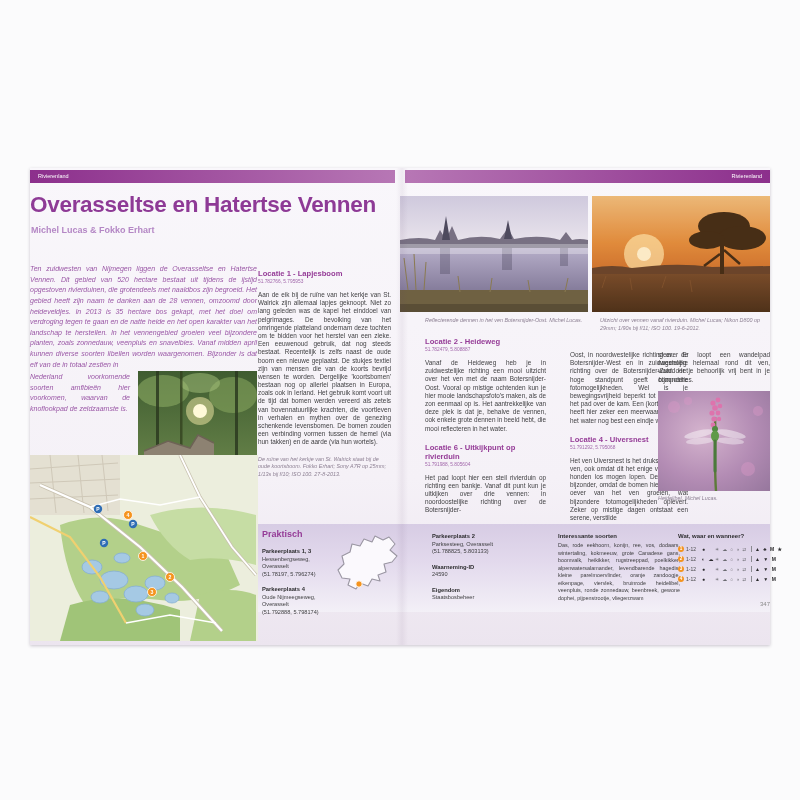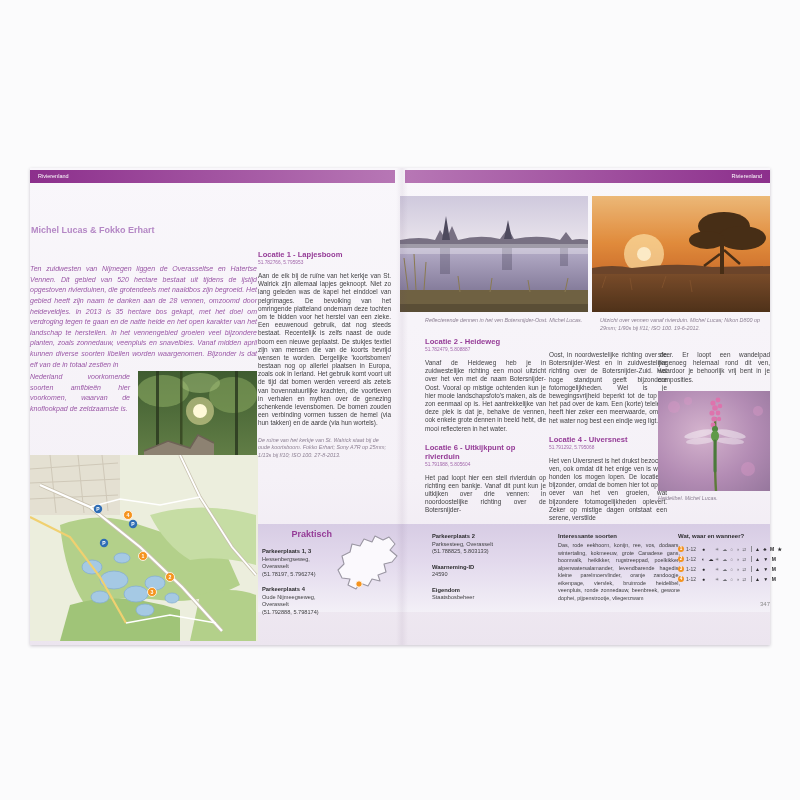--- a/index.html
+++ b/index.html
@@ -15,21 +15,21 @@
   .title{position:absolute;left:0;top:24px;width:380px;font-size:22.5px;font-weight:bold;color:#8e3a96;letter-spacing:-.3px;}
   .authors{position:absolute;left:1px;top:57px;font-size:9px;color:#b487c5;font-weight:bold;}
   .intro{position:absolute;color:#9a57a6;font-style:italic;font-size:7px;line-height:1.52;text-align:justify;}
   .loc-title{color:#953c97;font-weight:bold;font-size:7.6px;margin:0 0 1px 0;}
   .coords{color:#a268ab;font-size:4.8px;margin:0 0 7px 0;}
   .body{color:#3f3f41;font-size:6.4px;line-height:1.28;text-align:justify;margin:0;}
   .caption{color:#8c7f92;font-style:italic;font-size:5.4px;line-height:1.42;}
   .col{position:absolute;}
   .band{position:absolute;left:228px;top:356px;width:512px;height:88px;
     background:linear-gradient(180deg,#d7cce4 0%,#e3daed 45%,#f3f0f7 100%);}
-  .prak-h{color:#953c97;font-weight:bold;font-size:9px;margin:0 0 9px 0;text-align:right;}
+  .prak-h{color:#953c97;font-weight:bold;font-size:9px;margin:0 0 9px 0;}
   .prak-t{color:#2e2e30;font-weight:bold;font-size:5.8px;margin:0 0 1.5px 0;}
   .prak-l{color:#3f3f41;font-size:5.6px;line-height:1.35;margin:0;}
   .prak-gap{height:8px;}
   .soorten-h{color:#2e2e30;font-weight:bold;font-size:6px;margin:0 0 3px 0;}
   .soorten{color:#3f3f41;font-size:5.4px;line-height:1.4;text-align:justify;margin:0;}
   .www-h{color:#2e2e30;font-weight:bold;font-size:6px;margin:0 0 5px 0;}
   .www-row{display:flex;align-items:center;height:10px;font-size:5px;color:#4a4a4c;}
   .badge{flex:0 0 auto;width:6px;height:6px;border-radius:50%;background:#f5941f;color:#fff;
     font-size:4.5px;line-height:6.2px;text-align:center;font-weight:bold;margin-right:2px;}
   .months{flex:0 0 16px;}
@@ -45,20 +45,21 @@
 
 <div class="spread">
 
   <div class="hdr l">
     <span>Rivierenland</span>
   </div>
   <div class="hdr r">
     <span>Rivierenland</span>
   </div>
 
+  <div class="title">Overasseltse en Hatertse Vennen</div>
   <div class="authors">Michel Lucas &amp; Fokko Erhart</div>
 
   <div class="intro" style="left:0;top:96px;width:227px;">Ten zuidwesten van Nijmegen liggen de Overasseltse en Hatertse Vennen. Dit gebied van 520 hectare bestaat uit tijdens de ijstijd opgestoven rivierduinen, die grotendeels met naaldbos zijn begroeid. Het gebied heeft zijn naam te danken aan de 28 vennen, omzoomd door heideveldjes. In 2013 is 35 hectare bos gekapt, met het doel om verdroging tegen te gaan en de natte heide en het open karakter van het landschap te herstellen. In het vennengebied groeien veel bijzondere planten, zoals zonnedauw, veenpluis en snavelbies. Vanaf midden april kunnen diverse soorten libellen worden waargenomen. Bijzonder is dat elf van de in totaal zestien in</div>
   <div class="intro" style="left:0;top:204px;width:100px;">Nederland voorkomende soorten amfibieën hier voorkomen, waarvan de knoflookpad de zeldzaamste is.</div>
 
   <div style="position:absolute;left:108px;top:203px;">
     <svg width="119" height="116" viewBox="0 0 119 116">
       <defs>
         <linearGradient id="gFol" x1="0" y1="0" x2="0" y2="1">
           <stop offset="0" stop-color="#3f5c30"></stop>
@@ -75,21 +76,21 @@
       <rect x="42" y="0" width="2.5" height="90" fill="#33421f" opacity=".8"></rect>
       <rect x="97" y="0" width="3" height="116" fill="#2c3a20" opacity=".85"></rect>
       <path d="M6,116 L6,80 L30,70 L52,77 L60,64 L76,72 L76,116 Z" fill="#8d8272"></path>
       <path d="M6,80 L30,70 L52,77 L60,64 L76,72" fill="none" stroke="#6d6355" stroke-width="1.5"></path>
       <rect x="30" y="84" width="11" height="20" rx="5" fill="#4a4438"></rect>
       <rect x="62" y="86" width="8" height="14" rx="4" fill="#504a3c"></rect>
       <rect x="0" y="106" width="119" height="10" fill="#5a6b3c"></rect>
     </svg>
   </div>
 
-  <div class="col" style="left:228px;top:82px;width:133px;">
+  <div class="col" style="left:228px;top:101px;width:133px;">
     <p class="loc-title">Locatie 1 - Lapjesboom</p>
     <p class="coords">51.782766, 5.795953</p>
     <p class="body">Aan de eik bij de ruïne van het kerkje van St. Walrick zijn allemaal lapjes geknoopt. Niet zo lang geleden was de kapel het einddoel van pelgrimages. De bevolking van het omringende platteland ondernam deze tochten om te bidden voor het herstel van een zieke. Een eeuwenoud gebruik, dat nog steeds bestaat. Recentelijk is zelfs naast de oude boom een nieuwe geplaatst. De stukjes textiel zijn van mensen die van de koorts bevrijd wensen te worden. Dergelijke 'koortsbomen' bestaan nog op allerlei plaatsen in Europa, zoals ook in Ierland. Het gebruik komt voort uit de tijd dat bomen werden vereerd als zetels van bovennatuurlijke krachten, die voortleven in verhalen en mythen over de genezing schenkende levensbomen. De bomen zouden een verbinding vormen tussen de hemel (via hun takken) en de aarde (via hun wortels).</p>
     <p class="caption" style="margin:9px 0 0 0;">De ruïne van het kerkje van St. Walrick staat bij de oude koortsboom. Fokko Erhart; Sony A7R op 25mm; 1/13s bij f/10; ISO 100. 27-8-2013.</p>
   </div>
 
   <div style="position:absolute;left:0;top:287px;">
     <svg width="228" height="186" viewBox="0 0 228 186">
       <rect width="228" height="186" fill="#eceedd"></rect>
       <rect x="0" y="0" width="90" height="60" fill="#e4e0d2"></rect>
@@ -232,21 +233,21 @@
 
   <div class="col" style="left:395px;top:169px;width:121px;">
     <p class="loc-title">Locatie 2 - Heideweg</p>
     <p class="coords">51.782479, 5.808887</p>
     <p class="body">Vanaf de Heideweg heb je in zuidwestelijke richting een mooi uitzicht over het ven met de naam Botersnijder-Oost. Vooral op mistige ochtenden kun je hier mooie landschapsfoto's maken, als de zon eenmaal op is. Het aantrekkelijke van deze plek is dat je, behalve de vennen, ook enkele grote dennen in beeld hebt, die mooi reflecteren in het water.</p>
     <p class="loc-title" style="margin-top:10px;">Locatie 6 - Uitkijkpunt op rivierduin</p>
     <p class="coords">51.791988, 5.805604</p>
     <p class="body">Het pad loopt hier een steil rivierduin op richting een bankje. Vanaf dit punt kun je uitkijken over drie vennen: in noordoostelijke richting over de Botersnijder-</p>
   </div>
 
-  <div class="col" style="left:519px;top:183px;width:118px;">
+  <div class="col" style="left:540px;top:183px;width:118px;">
     <p class="body">Oost, in noordwestelijke richting over de Botersnijder-West en in zuidwestelijke richting over de Botersnijder-Zuid. Het hoge standpunt geeft bijzondere fotomogelijkheden. Wel is je bewegingsvrijheid beperkt tot de top en het pad over de kam. Een (korte) telelens heeft hier zeker een meerwaarde, omdat het water nog best een eindje weg ligt.</p>
     <p class="loc-title" style="margin-top:10px;">Locatie 4 - Uiversnest</p>
     <p class="coords">51.791292, 5.795068</p>
     <p class="body">Het ven Uiversnest is het drukst bezochte ven, ook omdat dit het enige ven is waar honden los mogen lopen. De locatie is bijzonder, omdat de bomen hier tot op de oever van het ven groeien, wat bijzondere fotomogelijkheden oplevert. Zeker op mistige dagen ontstaat een serene, verstilde</p>
   </div>
 
   <div class="col" style="left:628px;top:183px;width:112px;">
     <p class="body">sfeer. Er loopt een wandelpad nagenoeg helemaal rond dit ven, waardoor je behoorlijk vrij bent in je composities.</p>
     <div style="margin-top:7px;">
       <svg width="112" height="100" viewBox="0 0 112 100">

